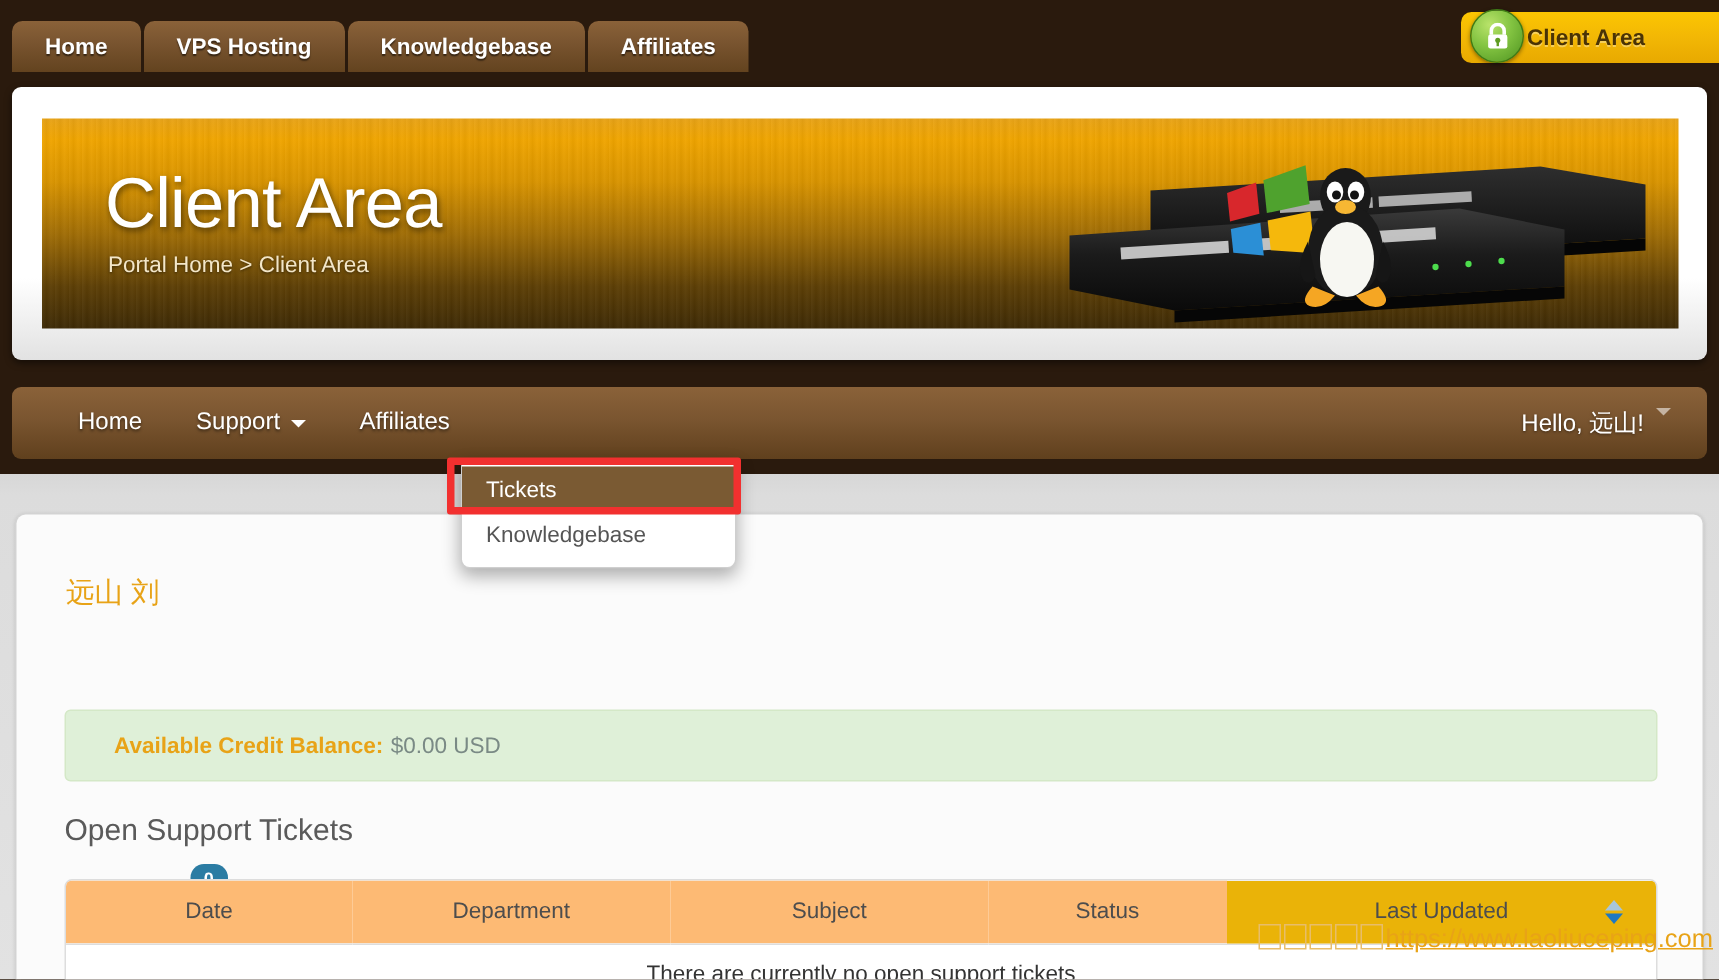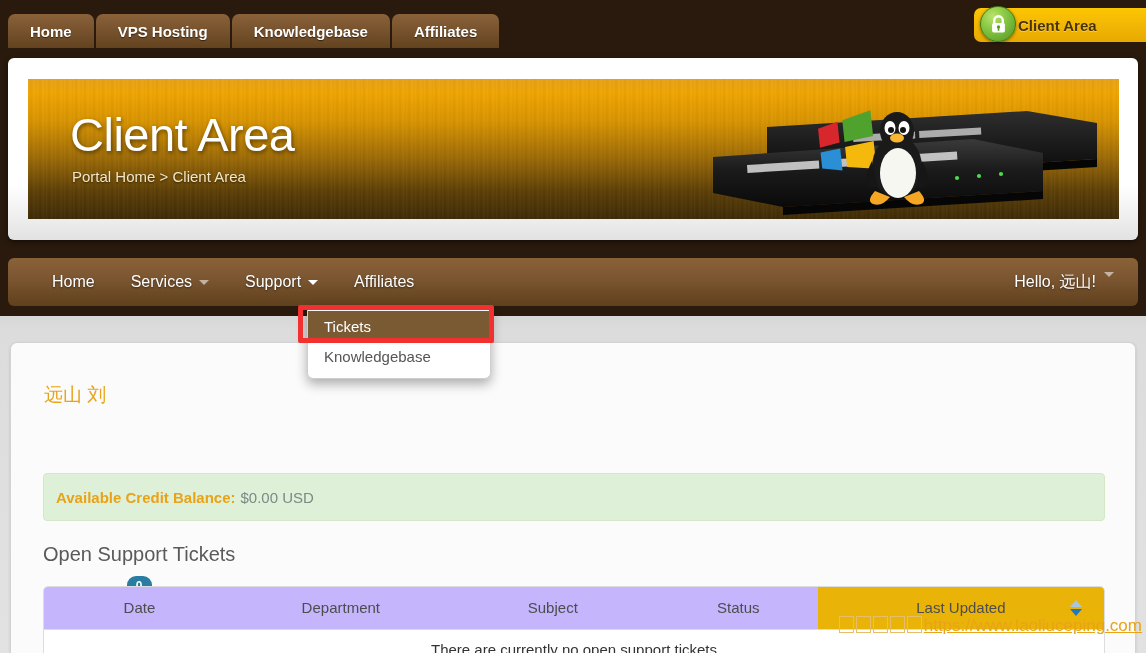--- a/index.html
+++ b/index.html
@@ -282,21 +282,21 @@
     position: absolute;
     left: 32px;
     top: 130px;
     width: 1062px;
     height: 48px;
     background: #dff0d8;
     border: 1px solid #d4e8c7;
     border-radius: 4px;
     display: flex;
     align-items: center;
-    padding-left: 12px;
+    padding-left: 32px;
     font-size: 15px;
   }
   .credit-label { color: #e8a317; font-weight: bold; }
   .credit-value { color: #7a8a85; margin-left: 5px; }
 
   .section-head {
     position: absolute;
     left: 32px;
     top: 200px;
     display: flex;
@@ -327,21 +327,21 @@
     top: 243px;
     width: 1062px;
     border: 1px solid #dddddd;
     border-radius: 5px 5px 0 0;
     overflow: hidden;
     background: #ffffff;
   }
   table { width: 100%; border-collapse: collapse; }
   thead th {
     height: 42px;
-    background: #c4b5fd;
+    background: #fdba74;
     border-bottom: 1px solid #dddddd;
     font-size: 15px;
     font-weight: normal;
     color: #4d4d4d;
     text-align: center;
     cursor: pointer;
   }
   thead th.sorted {
     background: #eab308;
     position: relative;
@@ -498,24 +498,20 @@
         <path d="M57 52 q9 17 3 26 q-5 4 -8 -3 Z" fill="#161616"></path>
       </g>
     </svg>
   </div>
 </div>
 
 <div class="subnav">
   <div class="subnav-items">
     <div class="subnav-item">
       <span>Home</span>
-    </div>
-    <div class="subnav-item">
-      <span>Services</span>
-      <span class="caret"></span>
     </div>
     <div class="subnav-item active">
       <span>Support</span>
       <span class="caret"></span>
     </div>
     <div class="subnav-item">
       <span>Affiliates</span>
     </div>
   </div>
 

